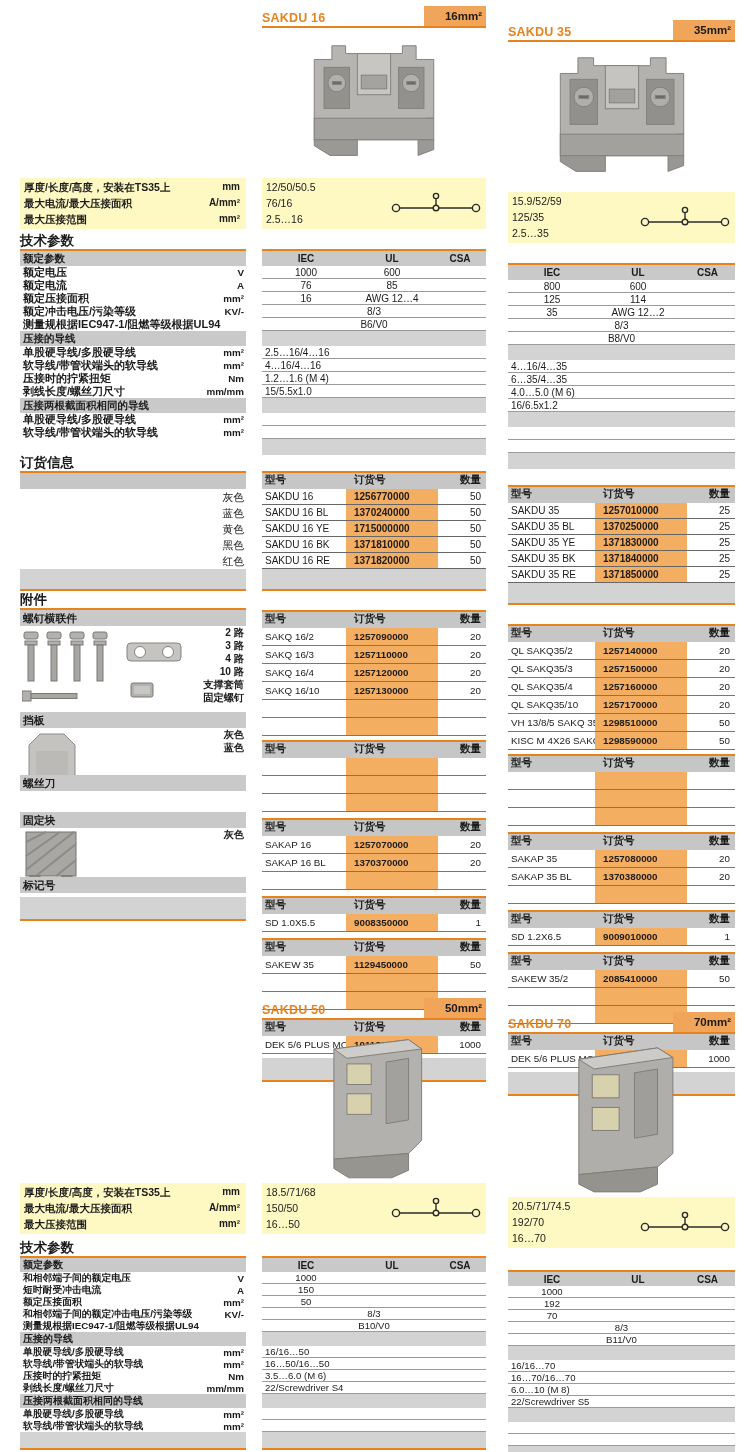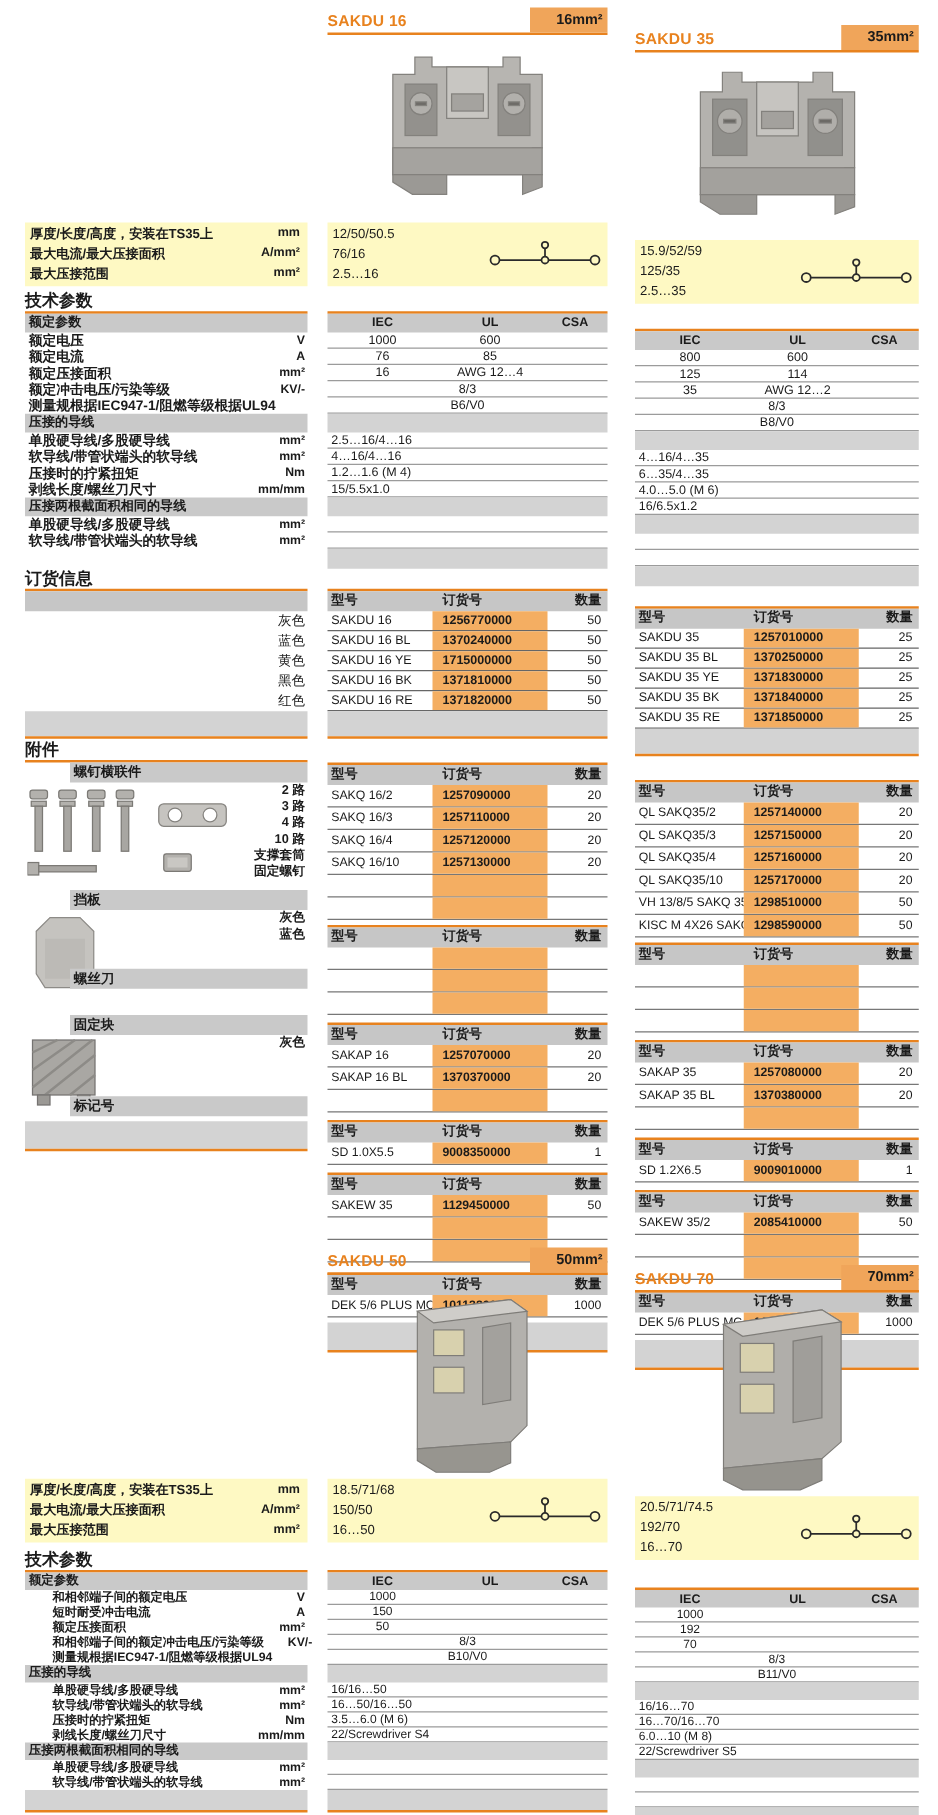--- a/index.html
+++ b/index.html
@@ -27,21 +27,21 @@
   
   .h1{font-size:13.5px;font-weight:bold;height:16px;line-height:15px;border-bottom:2px solid var(--accent);}
 
   
   .lsub{height:15px;background:#c9c9c9;font-weight:bold;font-size:10.5px;line-height:15px;padding-left:3px;white-space:nowrap;overflow:hidden;}
   .lrow{height:13px;display:flex;justify-content:space-between;align-items:center;padding:0 2px 0 3px;}
   .lrow span{font-weight:bold;font-size:11px;white-space:nowrap;}
   .lrow .u{font-size:9.8px;}
   .lsub.sm{height:14px;font-size:10px;line-height:14px;}
   .lrow.sm{height:12px;}
-  .lrow.sm span{font-size:9.8px;margin-left:19px;}
+  .lrow.sm span{font-size:9.8px;}
 
   
   .ttable{margin-top:16px;border-top:2px solid var(--accent);}
   .tband{height:15px;background:#c9c9c9;display:flex;align-items:center;font-weight:bold;font-size:10px;}
   .tband.sm{height:14px;}
   .trow{height:13px;display:flex;align-items:center;font-size:10px;border-bottom:1px solid #9b9b9b;box-sizing:border-box;white-space:nowrap;}
   .trow.sm{height:12px;font-size:9.6px;}
   .trow.b{background:#d3d3d3;height:15px;border-bottom:none;}
   .trow.b.sm{height:14px;}
   .trow.m{justify-content:center;}
@@ -67,21 +67,21 @@
   .crow{height:16px;line-height:16px;font-size:10.8px;text-align:right;padding-right:2px;}
   .grayfoot{background:#d3d3d3;}
   .f20{height:20px;}
   .f16{height:16px;}
   .f22{height:22px;}
   .oline{border-bottom:2px solid var(--accent);}
   .gap4{height:4px;}
 
   
   .accsec{position:relative;box-sizing:border-box;}
-  .lsub2{height:16px;background:#c9c9c9;font-weight:bold;font-size:10.8px;line-height:16px;padding-left:3px;margin-left:36px;}
+  .lsub2{height:16px;background:#c9c9c9;font-weight:bold;font-size:10.8px;line-height:16px;padding-left:3px;}
   .alab{height:13px;line-height:13px;font-size:10.2px;font-weight:bold;text-align:right;padding-right:2px;white-space:nowrap;}
   .aimg{position:absolute;}
   .i-jumper{left:0;top:20px;}
   .i-crossbar{left:106px;top:30px;}
   .i-fixscrew{left:2px;top:78px;}
   .i-sleeve{left:110px;top:72px;}
   .i-endplate{left:4px;top:19px;}
   .i-endbracket{left:2px;top:18px;}
 </style>
 </head>

